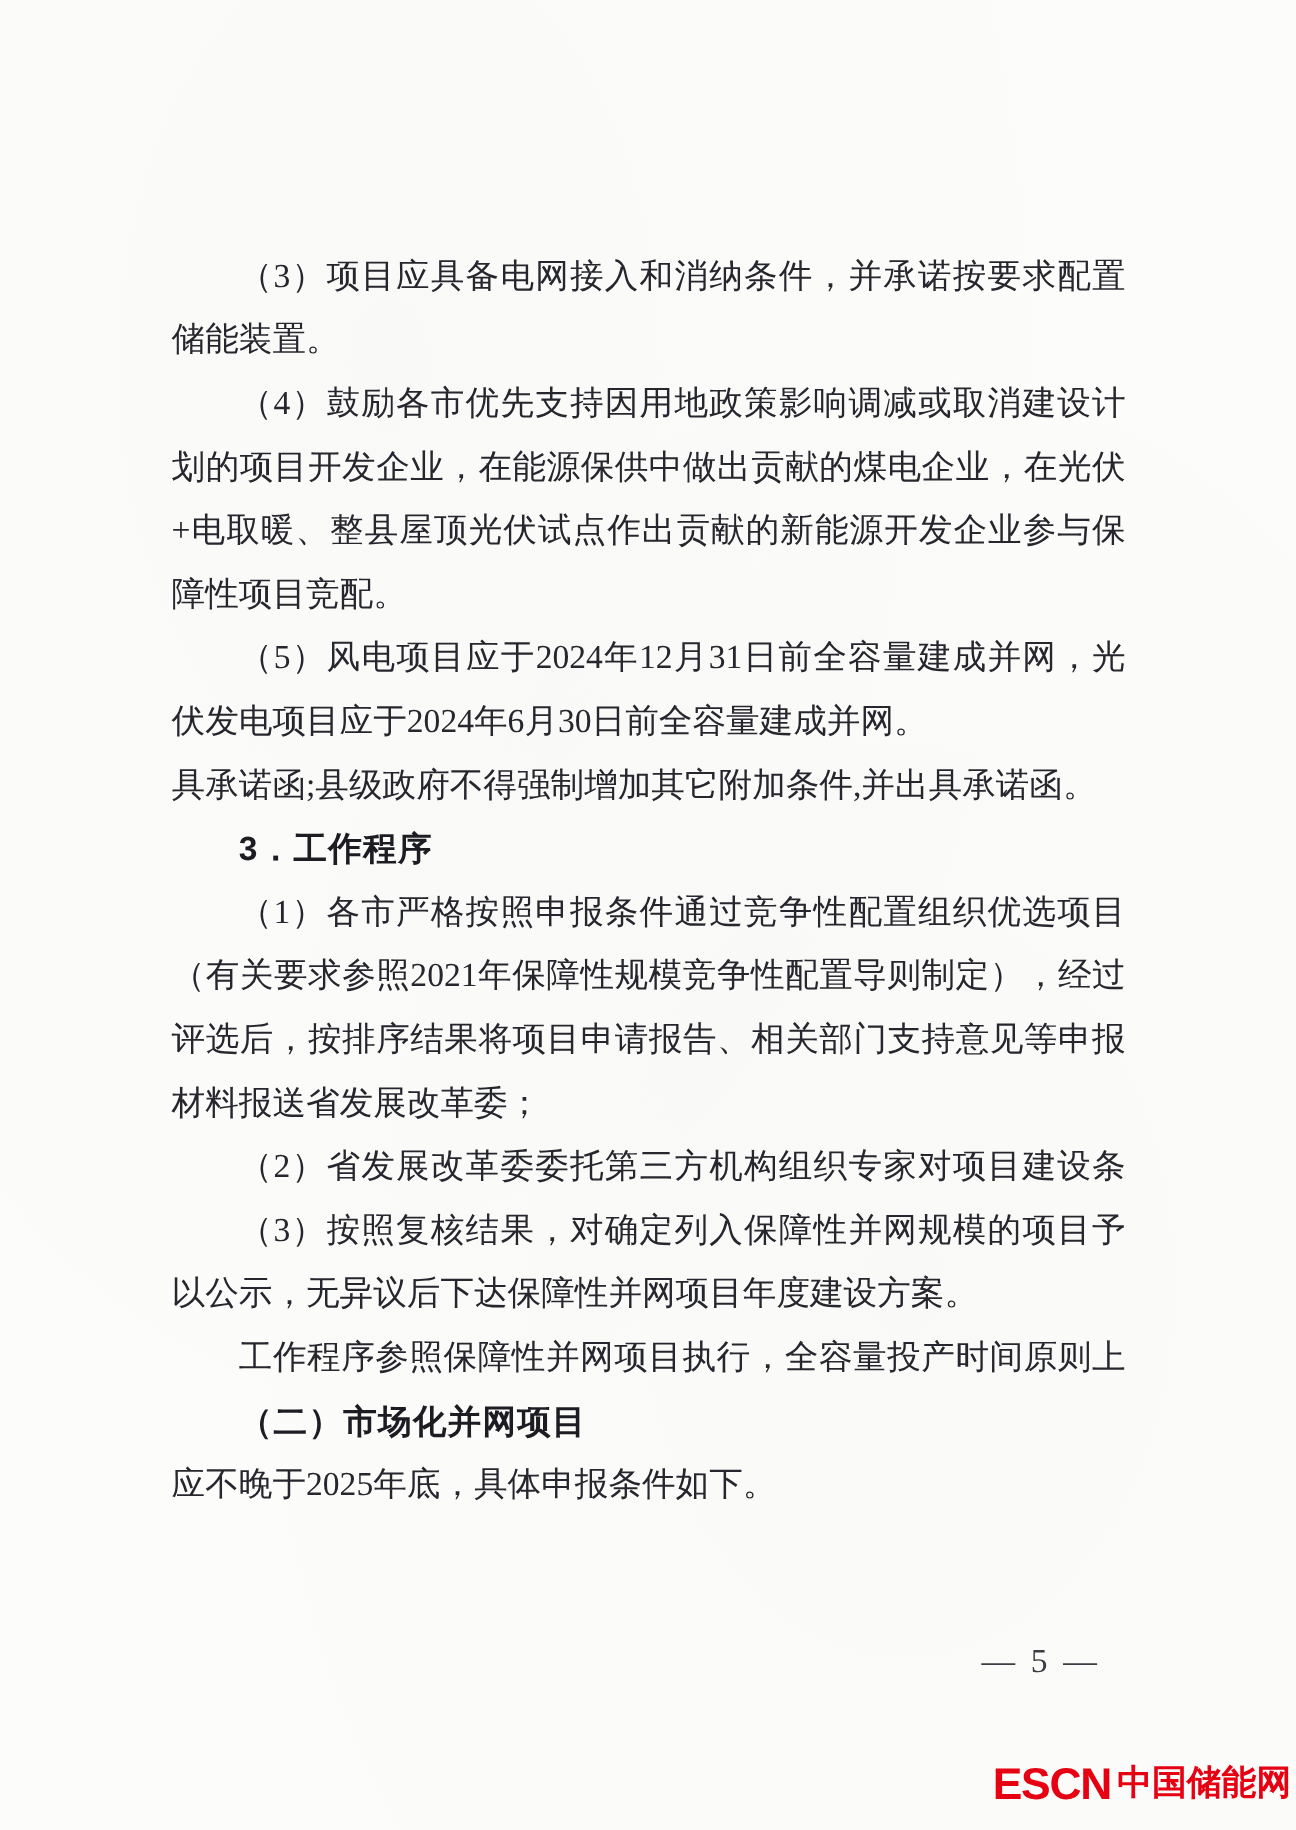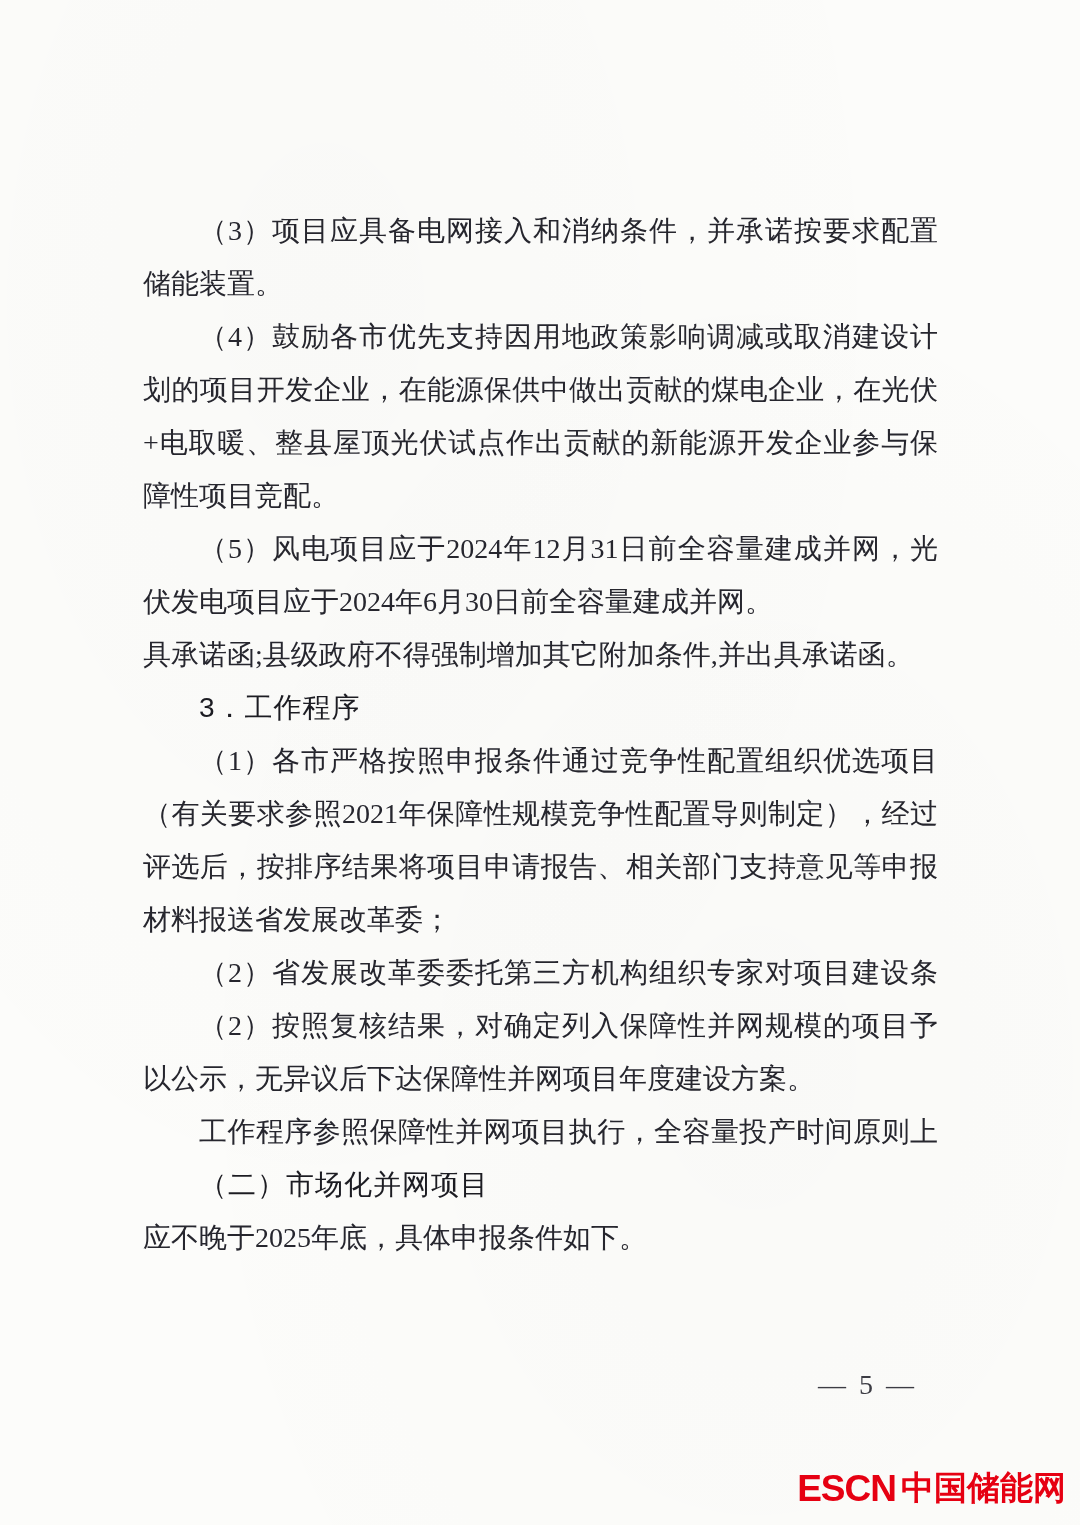--- a/index.html
+++ b/index.html
@@ -37,55 +37,55 @@
     text-align-last: justify;
   }
   .line.last {
     text-align-last: left;
   }
   .line.indent {
     text-indent: 2em;
   }
   .line.bold {
     font-family: "Liberation Sans", "DejaVu Sans", sans-serif;
-    font-weight: 400;
+    font-weight: 700;
     letter-spacing: 1px;
     color: #1c1c22;
   }
   .page-number {
     position: absolute;
     top: 1370px;
     right: 163px;
     height: 30px;
     line-height: 30px;
     font-family: "Liberation Serif", "DejaVu Serif", serif;
     font-size: 28px;
     color: #3c3c44;
     letter-spacing: 3px;
   }
   .footer-logo {
     position: absolute;
     top: 1466px;
-    right: 14px;
+    right: 4px;
     display: flex;
-    align-items: center;
+    align-items: flex-start;
     gap: 5px;
     color: #e60012;
     white-space: nowrap;
   }
   .logo-latin {
     font-family: "Liberation Sans", "DejaVu Sans", sans-serif;
     font-weight: 900;
     font-size: 37px;
     letter-spacing: -1px;
   }
   .logo-cn {
     font-family: Liberation Serif, serif;
     font-weight: 900;
-    font-size: 33px;
+    font-size: 29px;
   }
 </style>
 </head>
 <body>
 
 <div class="page">
 
   <div class="textblock">
     <div class="line indent">（3）项目应具备电网接入和消纳条件，并承诺按要求配置</div>
     <div class="line last">储能装置。</div>
@@ -95,21 +95,21 @@
     <div class="line last">障性项目竞配。</div>
     <div class="line indent">（5）风电项目应于2024年12月31日前全容量建成并网，光</div>
     <div class="line last">伏发电项目应于2024年6月30日前全容量建成并网。</div>
     <div class="line last">具承诺函;县级政府不得强制增加其它附加条件,并出具承诺函。</div>
     <div class="line indent bold last">3．工作程序</div>
     <div class="line indent">（1）各市严格按照申报条件通过竞争性配置组织优选项目</div>
     <div class="line">（有关要求参照2021年保障性规模竞争性配置导则制定），经过</div>
     <div class="line">评选后，按排序结果将项目申请报告、相关部门支持意见等申报</div>
     <div class="line last">材料报送省发展改革委；</div>
     <div class="line indent">（2）省发展改革委委托第三方机构组织专家对项目建设条</div>
-    <div class="line indent">（2）按照复核结果，对确定列入保障性并网规模的项目予</div>
+    <div class="line indent">（3）按照复核结果，对确定列入保障性并网规模的项目予</div>
     <div class="line last">以公示，无异议后下达保障性并网项目年度建设方案。</div>
     <div class="line indent">工作程序参照保障性并网项目执行，全容量投产时间原则上</div>
     <div class="line indent bold last">（二）市场化并网项目</div>
     <div class="line last">应不晚于2025年底，具体申报条件如下。</div>
   </div>
 
   <div class="page-number">— 5 —</div>
 
   <div class="footer-logo">
     <span class="logo-latin">ESCN</span>

